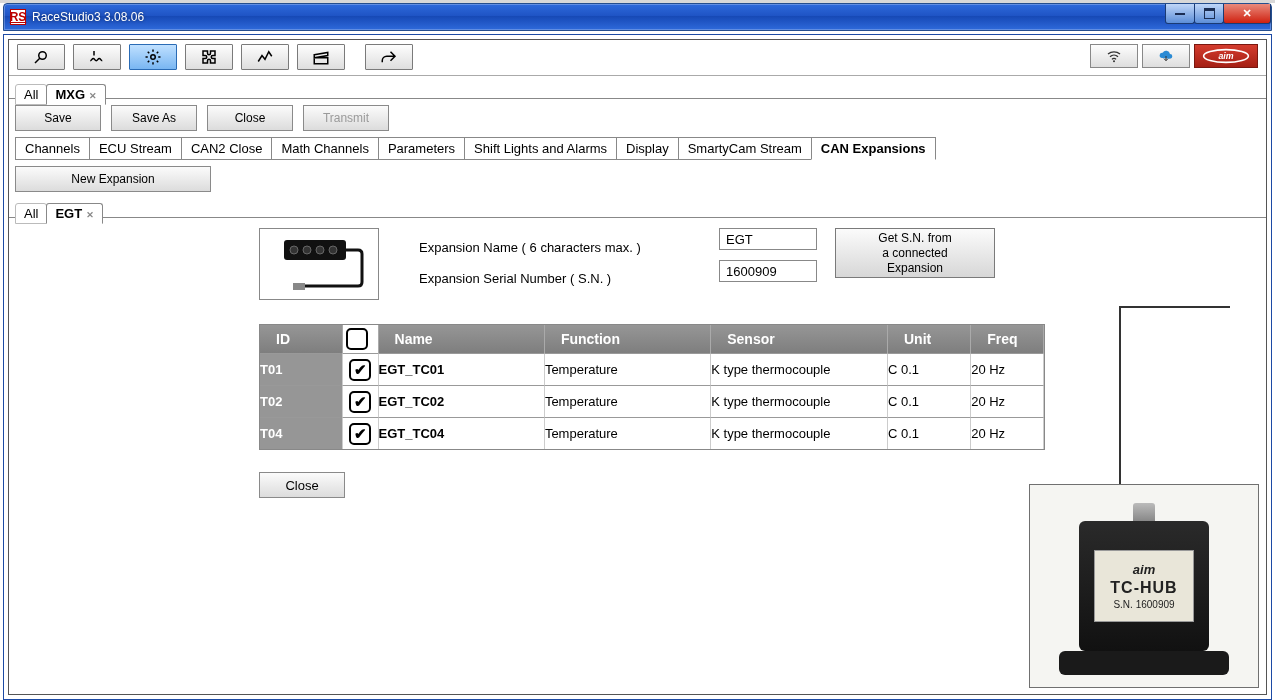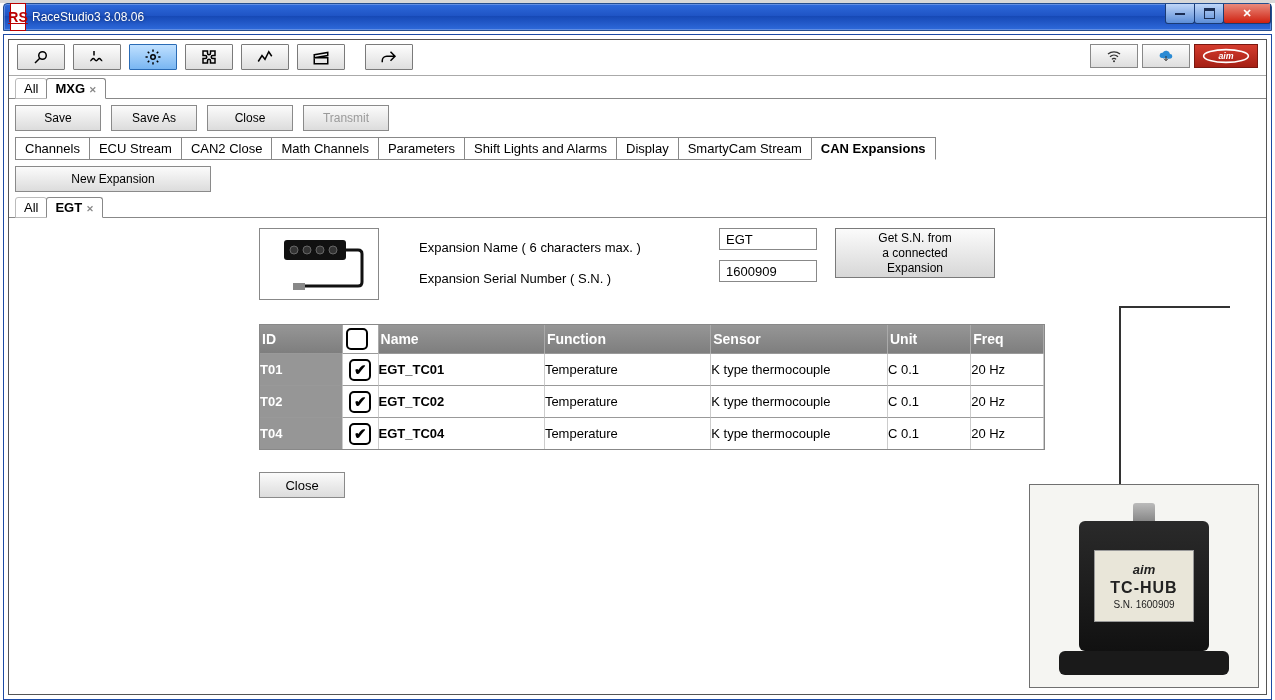--- a/index.html
+++ b/index.html
@@ -1,20 +1,20 @@
 <!DOCTYPE html>
 <html><head>
 <meta charset="utf-8">
 <style>
   * { box-sizing: border-box; font-family: "Segoe UI", Tahoma, sans-serif; }
   html,body { margin:0; padding:0; background:#d8d8d8; }
   .win-outer { width:1275px; height:700px; background:#fff; position:relative; }
   
   .titlebar { height:28px; background:linear-gradient(to bottom,#2e6adb 0%,#1f54c5 45%,#1648b5 46%,#2e6adb 100%); border:1px solid #254e8e; position:relative; color:#fff; font-size:12px; display:flex; align-items:center; padding-left:6px; padding-right:0; border-radius:4px 4px 0 0; margin:3px 3px 0 3px; box-shadow:inset 0 0 0 1px rgba(255,255,255,.25); }
-  .titlebar .icon { width:16px; height:28px; background:#fff; border:1px solid #b00; margin-right:6px; font-size:14px; color:#b00; display:flex; align-items:center; justify-content:center; font-weight:bold;text-decoration:underline; }
+  .titlebar .icon { width:16px; height:16px; background:#fff; border:1px solid #b00; margin-right:6px; font-size:12px; color:#b00; display:flex; align-items:center; justify-content:center; font-weight:bold;text-decoration:underline; }
   .titlebar .title { flex:1; text-shadow:0 0 3px rgba(0,0,0,.5); }
   .winbtns { display:flex; height:20px; margin-top:-6px; }
   .winbtn { width:30px; height:20px; border:1px solid #1a3a74; border-top:none; background:linear-gradient(to bottom,#c0d6f8,#5c8ed8); color:#1b2d53; display:flex; align-items:center; justify-content:center; font-size:11px; border-radius:0 0 3px 3px; margin-left:-1px; }
   .winbtn.min::after{content:""; width:10px; border-bottom:2px solid #1b2d53;}
   .winbtn.max::after{content:""; width:9px; height:7px; border:1px solid #1b2d53; border-top:3px solid #1b2d53;}
   .winbtn.close { width:48px; background:linear-gradient(to bottom,#e98a7c,#cf2110); color:#fff; }
   .winbtn.close::after{content:"✕"; font-weight:bold;}
   
   .app { position:absolute; left:3px; right:3px; top:31px; bottom:3px; border:1px solid #1c4aa4; background:#fff; }
   .inner { position:absolute; inset:4px; border:1px solid #555; background:#fff; }
@@ -22,21 +22,21 @@
   .toolbar { height:35px; padding:4px 8px 0 8px; display:flex; align-items:flex-start; }
   .tbtn { width:48px; height:26px; margin-right:8px; border:1px solid #7a7a7a; background:linear-gradient(to bottom,#fdfdfd,#dedede); display:flex; align-items:center; justify-content:center; color:#222; border-radius:1px; }
   .tbtn.blue { background:linear-gradient(to bottom,#bfe0ff,#79b6f2); border-color:#2a6bb5; }
   .tbtn svg { width:22px; height:18px; }
   .toolbar .spacer { flex:1; }
   .rbtn { width:48px; height:24px; margin-left:4px; border:1px solid #888; background:linear-gradient(to bottom,#fdfdfd,#dedede); display:flex; align-items:center; justify-content:center; }
   .rbtn.red { width:64px; background:linear-gradient(to bottom,#d43c2e,#a51f14); border-color:#7a1810; }
   .divider { height:1px; background:#aaa; margin:0; }
   
   .devtabs { height:22px; display:flex; align-items:flex-end; padding-left:6px; font-size:13px; }
-  .devtab { padding:2px 8px; border:1px solid #888; border-bottom:1px solid #fff; background:#fff; margin-right:-1px; position:relative; top:1px; border-radius:3px 3px 0 0; }
+  .devtab { padding:2px 8px; border:1px solid #888; border-bottom:1px solid #fff; background:#fff; margin-right:-1px; position:relative; top:7px; border-radius:3px 3px 0 0; }
   .devtab.plain { border-color:#bbb; color:#000; }
   .devtab.active { font-weight:bold; }
   .devtab .x { font-size:9px; color:#888; margin-left:4px; }
   .devline { height:1px; background:#888; }
   
   .actions { height:38px; padding:6px 6px 0 6px; display:flex; }
   .abtn { width:86px; height:26px; margin-right:10px; border:1px solid #8a8a8a; background:linear-gradient(to bottom,#fbfbfb,#dcdcdc); font-size:12px; display:flex; align-items:center; justify-content:center; color:#000; }
   .abtn.disabled { color:#9a9a9a; }
   
   .cfgtabs { display:flex; padding-left:6px; font-size:13px; }
@@ -54,21 +54,21 @@
   .propfields { display:flex; flex-direction:column; gap:16px; margin-top:12px; }
   .propline { display:flex; align-items:center; }
   .plabel { width:300px; }
   .pinput { width:98px; height:22px; border:1px solid #888; padding:2px 6px; font-size:13px; background:#fff; }
   .getsn { width:160px; height:50px; border:1px solid #7a7a7a; background:linear-gradient(to bottom,#fbfbfb,#d7d7d7); font-size:12px; text-align:center; display:flex; align-items:center; justify-content:center; line-height:1.25; margin-left:18px; }
   .sn-inputs-col { display:flex; flex-direction:column; gap:10px; }
   .wireright { position:absolute; right:145px; top:266px; width:2px; height:280px; background:#333; }
   .wiretop { position:absolute; right:36px; top:266px; width:111px; height:2px; background:#333; }
   
   .tbl { border:1px solid #888; border-collapse:separate; border-spacing:0; width:786px; margin-left:0; }
-  .tbl th { background:linear-gradient(to bottom,#969696,#7e7e7e); color:#fff; font-size:14px; text-align:left; padding:6px 2px; border-right:1px solid #aaa; font-weight:bold; }
+  .tbl th { background:linear-gradient(to bottom,#969696,#7e7e7e); color:#fff; font-size:14px; text-align:left; padding:6px 16px; border-right:1px solid #aaa; font-weight:bold; }
   .tbl th.chkcol { width:34px; background:#fff; padding:3px; }
   .tbl th.idcol { width:80px; }
   .tbl td { border-top:1px solid #999; border-right:1px solid #ccc; padding:8px 0; font-size:13px; }
   .tbl td.idcell { background:#969696; color:#fff; font-weight:bold; }
   .tbl td.chkcell { background:#fff; width:34px; text-align:center; padding:3px;}
   .tbl td.namecell { font-weight:bold; }
   .chk { width:22px; height:22px; border:2px solid #000; border-radius:5px; display:inline-flex; align-items:center; justify-content:center; background:#fff; }
   .chk::after { content:"✔"; font-size:15px; font-weight:bold; line-height:1; }
   .closebtn { width:86px; height:26px; margin-top:22px; border:1px solid #8a8a8a; background:linear-gradient(to bottom,#fbfbfb,#dcdcdc); font-size:13px; display:flex; align-items:center; justify-content:center; }
   

